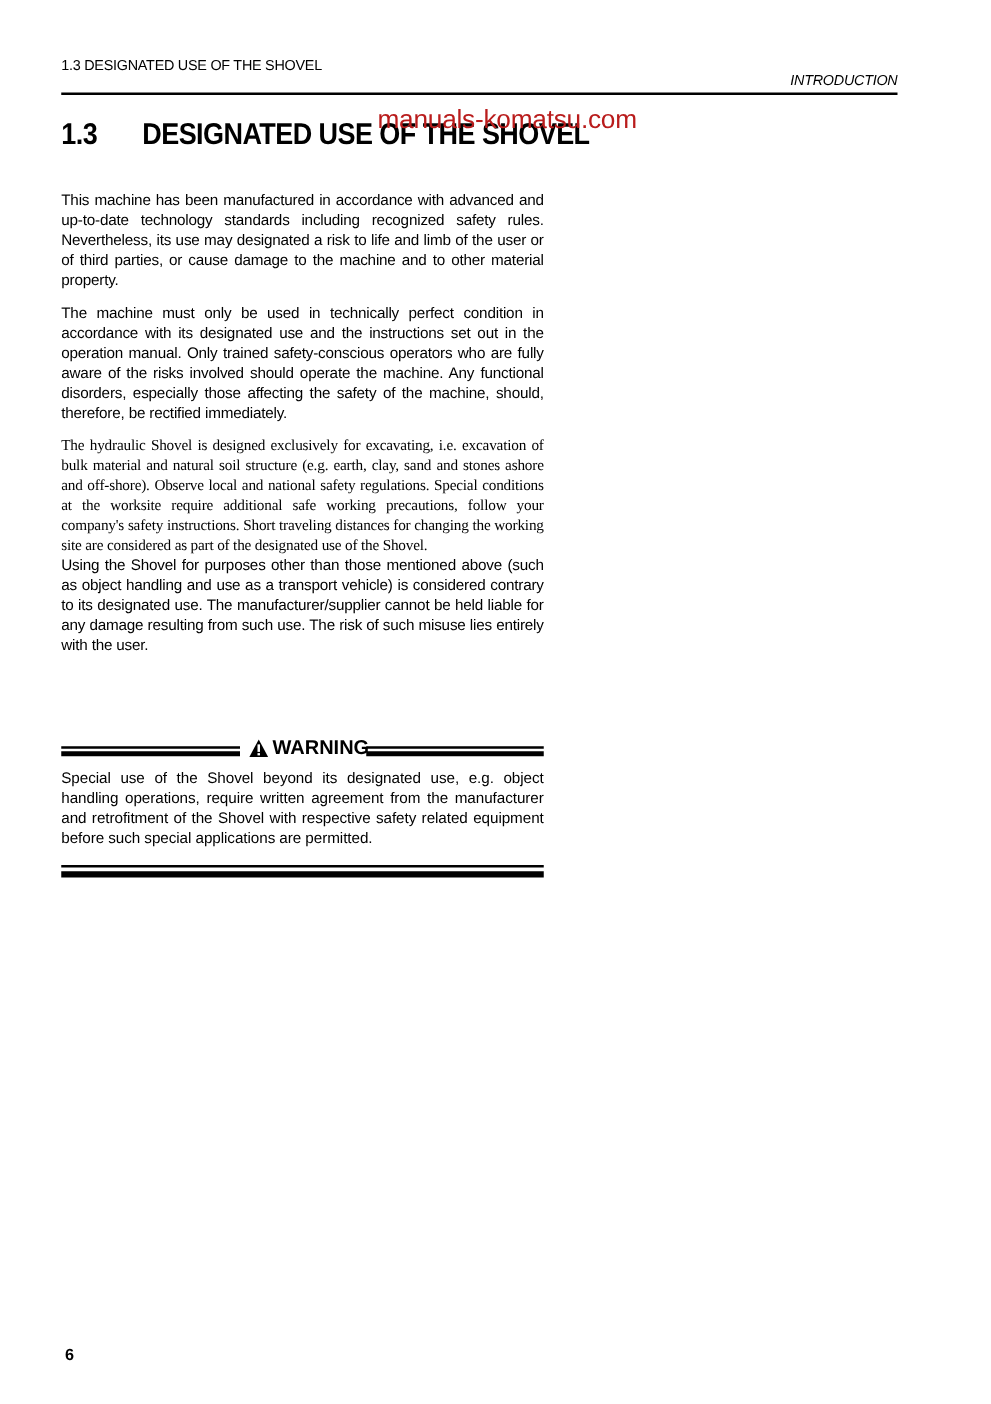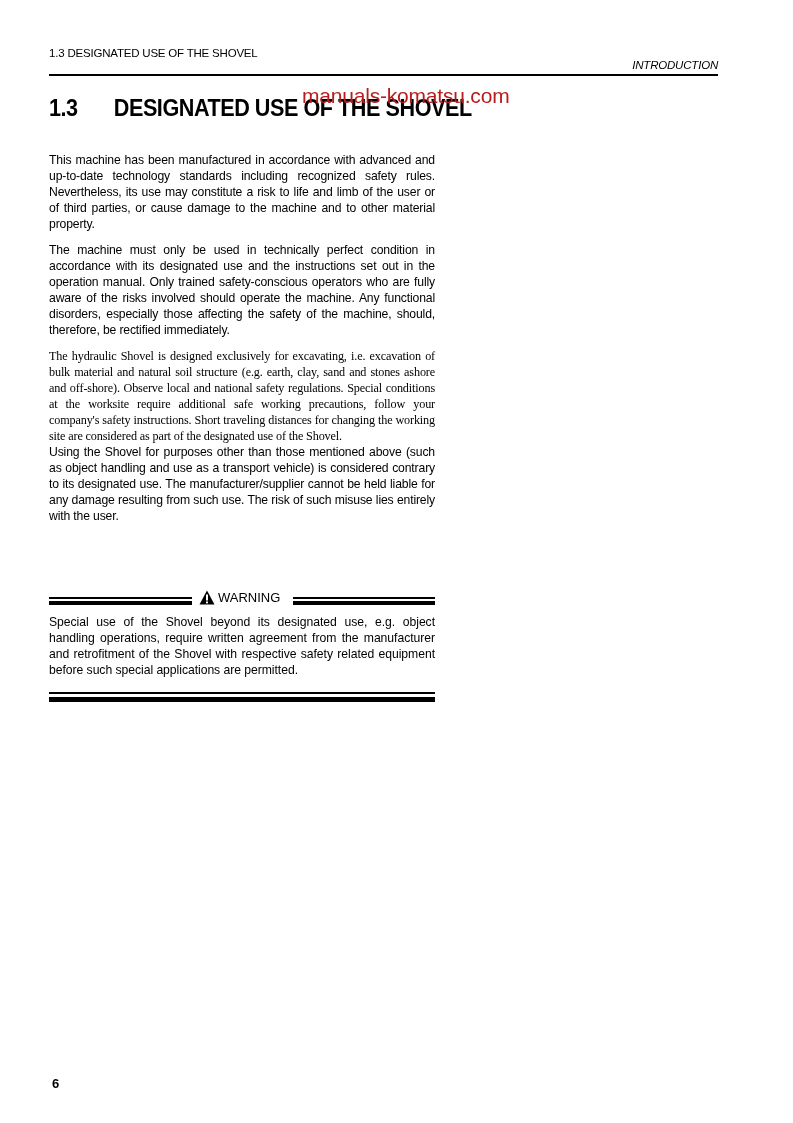--- a/index.html
+++ b/index.html
@@ -85,22 +85,22 @@
     height: 9px;
   }
   .warn-bars .b1 { height: 2px; background: #000; }
   .warn-bars .b2 { height: 4px; background: #000; margin-top: 2px; }
   .warn-bars.left { left: 0; width: 143px; }
   .warn-bars.right { right: 0; width: 142px; }
   .warn-label {
     position: absolute;
     left: 150px;
     top: 0px;
-    font-size: 13px;
-    font-weight: normal;
+    font-size: 16px;
+    font-weight: bold;
     white-space: nowrap;
   }
   .warn-label svg { vertical-align: -3px; margin-right: 3px; }
   .warning-text {
     margin-top: 6px;
     font-size: 12.2px;
     line-height: 16px;
     font-weight: normal;
     text-align: justify;
     letter-spacing: -0.05px;
@@ -126,21 +126,21 @@
   <span class="right">INTRODUCTION</span>
 </div>
 <div class="header-rule"></div>
 
 <div class="section-title">
   <span class="num">1.3</span><span>DESIGNATED USE OF THE SHOVEL</span>
 </div>
 <div class="watermark">manuals-komatsu.com</div>
 
 <div class="body-col">
-  <p>This machine has been manufactured in accordance with advanced and up-to-date technology standards including recognized safety rules. Nevertheless, its use may constitute a risk to life and limb of the user or of third parties, or cause damage to the machine and to other material property.</p>
+  <p>This machine has been manufactured in accordance with advanced and up-to-date technology standards including recognized safety rules. Nevertheless, its use may designated a risk to life and limb of the user or of third parties, or cause damage to the machine and to other material property.</p>
   <p>The machine must only be used in technically perfect condition in accordance with its designated use and the instructions set out in the operation manual. Only trained safety-conscious operators who are fully aware of the risks involved should operate the machine. Any functional disorders, especially those affecting the safety of the machine, should, therefore, be rectified immediately.</p>
   <p class="tight">The hydraulic Shovel is designed exclusively for excavating, i.e. excavation of bulk material and natural soil structure (e.g. earth, clay, sand and stones ashore and off-shore). Observe local and national safety regulations. Special conditions at the worksite require additional safe working precautions, follow your company's safety instructions. Short traveling distances for changing the working site are considered as part of the designated use of the Shovel.</p>
   <p>Using the Shovel for purposes other than those mentioned above (such as object handling and use as a transport vehicle) is considered contrary to its designated use. The manufacturer/supplier cannot be held liable for any damage resulting from such use. The risk of such misuse lies entirely with the user.</p>
 </div>
 
 <div class="warning-block">
   <div class="warning-head">
     <div class="warn-bars left">
         <div class="b1"></div>
         <div class="b2"></div>

